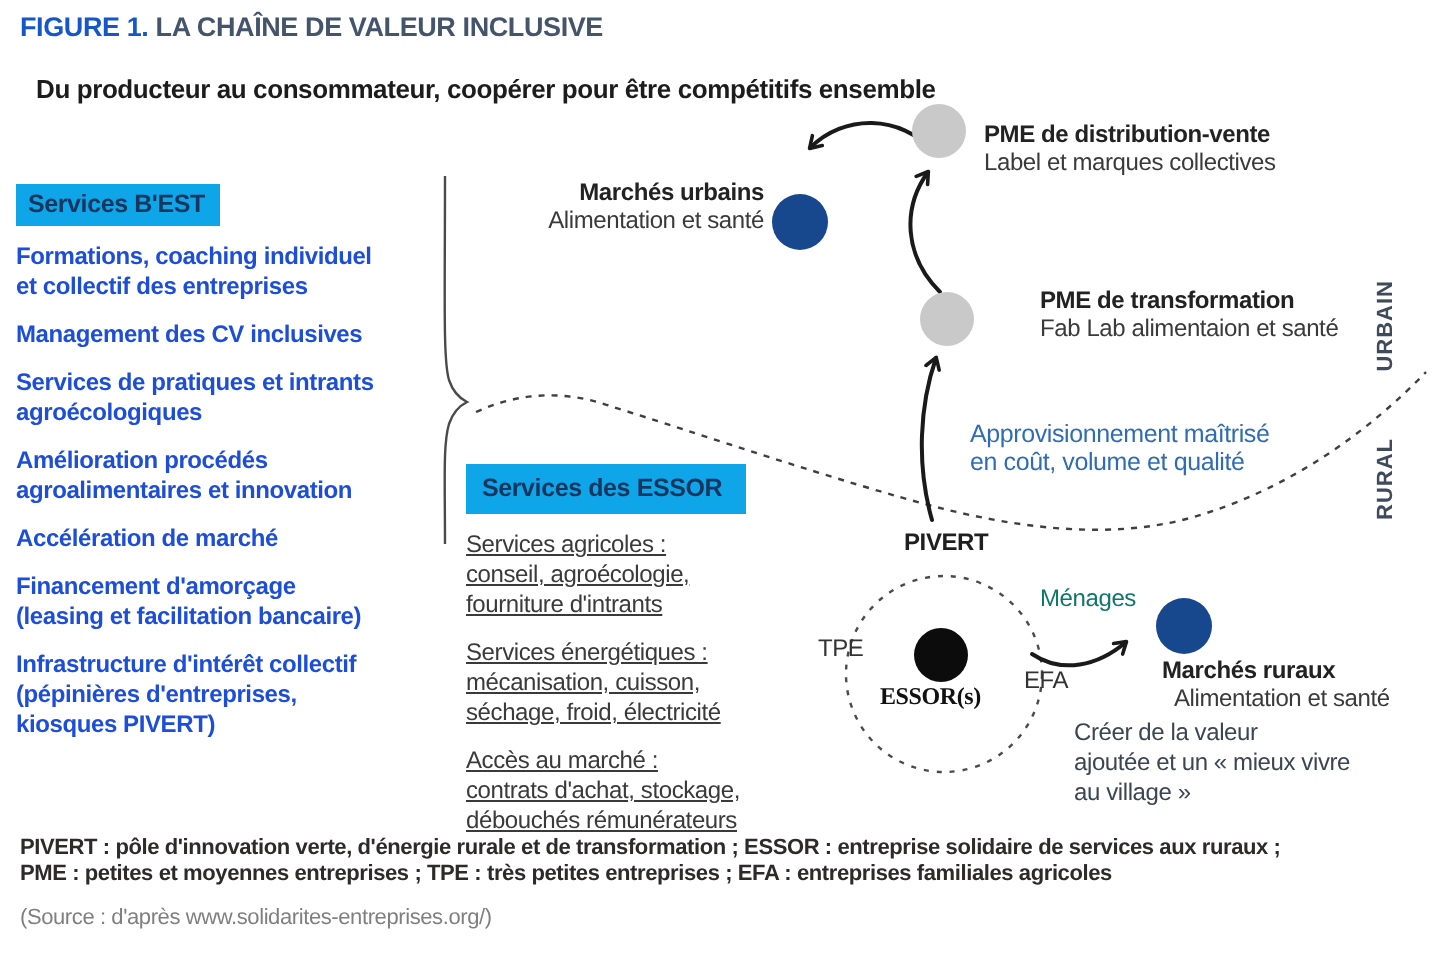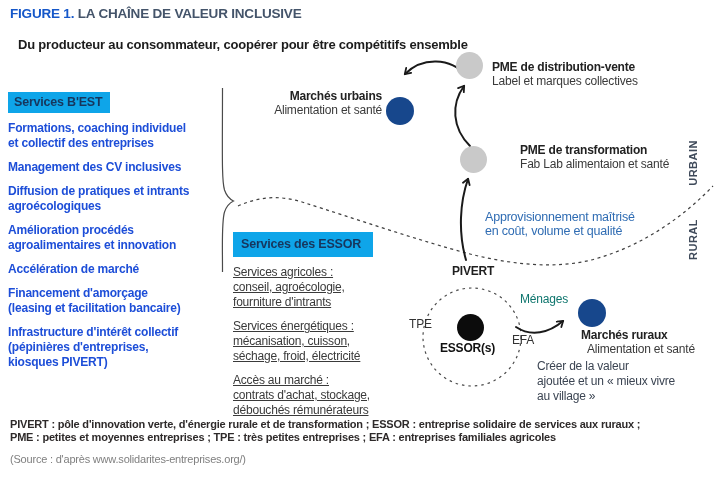--- a/index.html
+++ b/index.html
@@ -48,21 +48,21 @@
   #rural-market-label{left:581px;top:328px;}
   #rural-market-label .s{margin-left:6px;}
 
   #approvisionnement{left:485px;top:210px;color:#2f6cb3;font-size:12.5px;line-height:14px;}
   #creer-valeur{left:537px;top:359px;color:#3c4553;font-size:12px;line-height:15px;}
 
   #pivert-label{left:452px;top:264px;font-weight:bold;color:#1f1f1f;font-size:12px;}
   #menages-label{left:491px;top:292px;color:#0f766e;font-size:12px;margin-left:29px;}
   #tpe-label{left:409px;top:317px;color:#333;font-size:12px;}
   #efa-label{left:512px;top:333px;color:#333;font-size:12px;}
-  #essors-label{left:440px;top:341px;font-weight:bold;color:#111;font-size:12px;}
+  #essors-label{left:440px;top:341px;font-weight:bold;color:#111;font-size:12px;font-family:Liberation Serif, serif;}
 
   .vlabel{
     writing-mode:vertical-rl;transform:rotate(180deg);
     color:#3f4a5a;font-size:11px;font-weight:bold;letter-spacing:0.5px;
   }
   #urbain-label{left:687px;top:140px;}
   #rural-label{left:687px;top:219px;}
 
   
   #legend{left:10px;top:418px;font-size:11px;font-weight:bold;color:#2e2a2a;line-height:13px;width:700px;}
@@ -93,21 +93,21 @@
     <path d="M 470 146 C 452 128 451 104 464 86" fill="none" stroke="#1a1a1a" stroke-width="2" stroke-linecap="round" marker-end="url(#ah)"></path>
     <path d="M 466 260 C 458 232 460 202 468 179" fill="none" stroke="#1a1a1a" stroke-width="2" stroke-linecap="round" marker-end="url(#ah)"></path>
     <path d="M 516 327 C 531 337 549 333 563 321" fill="none" stroke="#1a1a1a" stroke-width="2" stroke-linecap="round" marker-end="url(#ah)"></path>
   </svg>
 
   <div id="best-panel" class="abs">
     <div class="panel-head">Services B'EST</div>
     <div class="best-item pre">Formations, coaching individuel
 et collectif des entreprises</div>
     <div class="best-item pre">Management des CV inclusives</div>
-    <div class="best-item pre">Diffusion de pratiques et intrants
+    <div class="best-item pre">Services de pratiques et intrants
 agroécologiques</div>
     <div class="best-item pre">Amélioration procédés
 agroalimentaires et innovation</div>
     <div class="best-item pre">Accélération de marché</div>
     <div class="best-item pre">Financement d'amorçage
 (leasing et facilitation bancaire)</div>
     <div class="best-item pre">Infrastructure d'intérêt collectif
 (pépinières d'entreprises,
 kiosques PIVERT)</div>
   </div>

